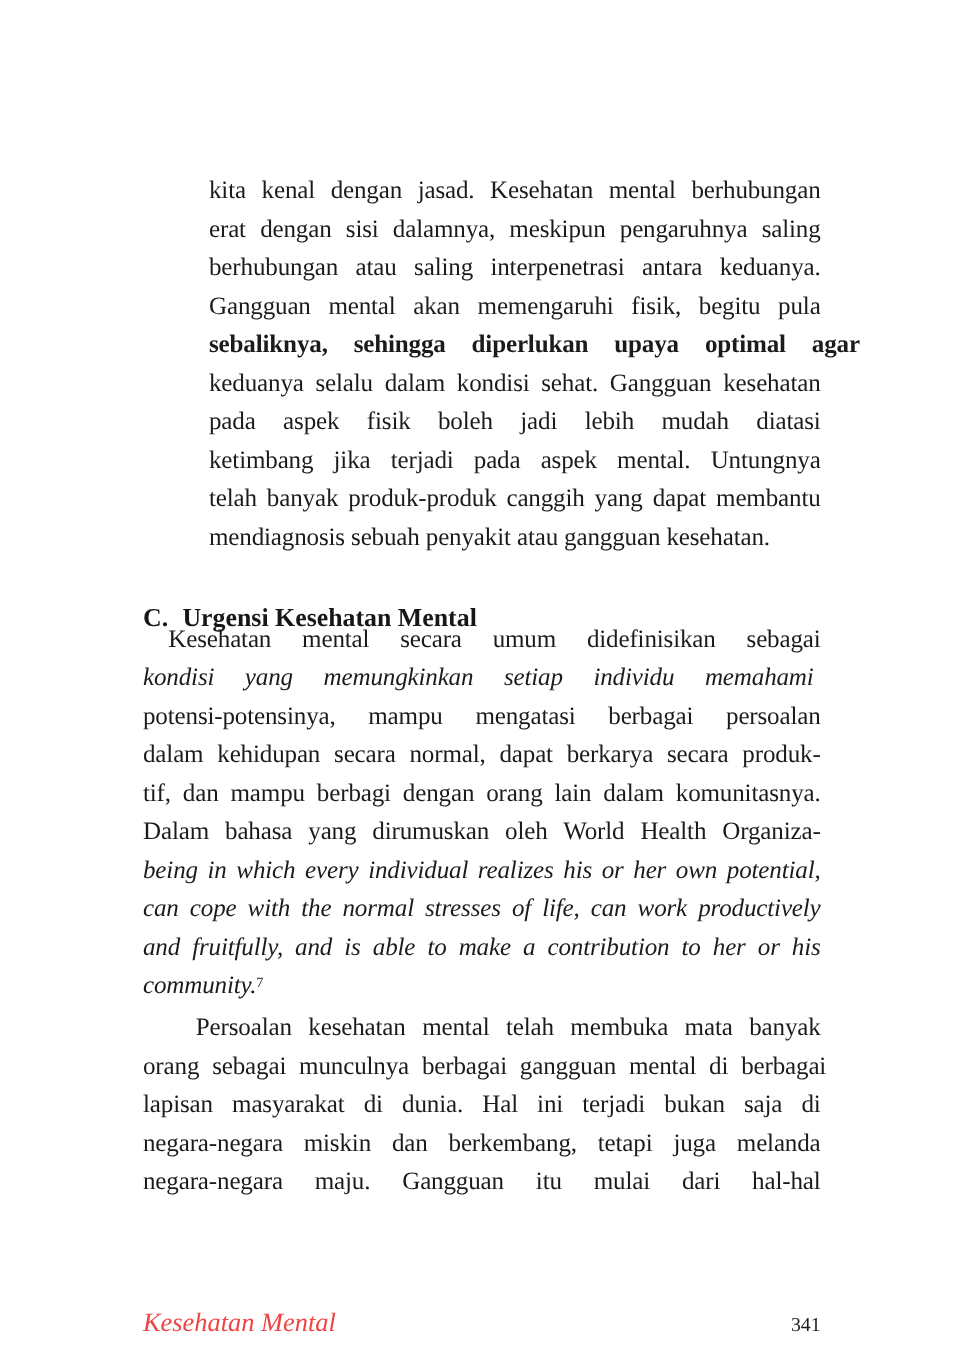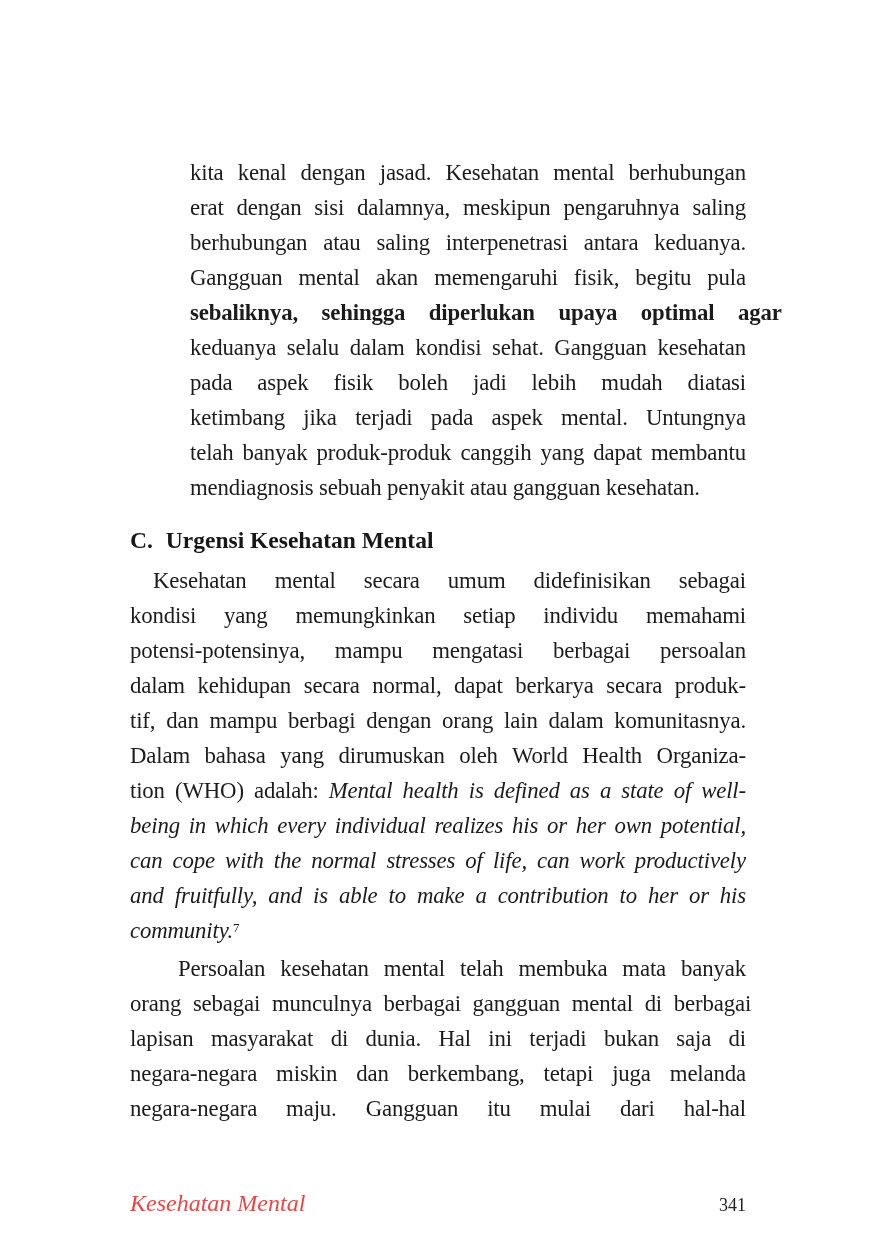--- a/index.html
+++ b/index.html
@@ -39,21 +39,21 @@
   sup.fn {
     font-size: 13px;
     vertical-align: baseline;
     position: relative;
     top: -0.48em;
     letter-spacing: 0;
   }
   .heading {
     position: absolute;
     left: 130px;
-    top: 505px;
+    top: 527px;
     font-size: 23.5px;
     font-weight: bold;
     color: #171717;
     white-space: nowrap;
   }
   .heading .hlabel { margin-right: 13px; }
   .footer {
     position: absolute;
     left: 130px;
     top: 1168px;
@@ -90,26 +90,25 @@
       <div class="line"><span><span>mendiagnosis sebuah penyakit atau gangguan kesehatan.</span></span></div>
     </div>
 
   <div class="heading">
     <span class="hlabel">C.</span><span class="htitle">Urgensi Kesehatan Mental</span>
   </div>
 
   <div class="body-text">
     <div class="para">
         <div class="line" style="padding-left: 23px; word-spacing: 22.4875px;"><span><span>Kesehatan mental secara umum didefinisikan sebagai</span></span></div>
-        <div class="line" style="word-spacing: 22.2563px;"><span><span>kondisi yang memungkinkan setiap individu memahami</span></span></div>
+        <div class="line" style="word-spacing: 22.2563px; font-style: italic;"><span><span>kondisi yang memungkinkan setiap individu memahami</span></span></div>
         <div class="line" style="word-spacing: 24.1914px;"><span><span>potensi-potensinya, mampu mengatasi berbagai persoalan</span></span></div>
         <div class="line" style="word-spacing: 7.00223px;"><span><span>dalam kehidupan secara normal, dapat berkarya secara produk-</span></span></div>
         <div class="line" style="word-spacing: 5.32031px;"><span><span>tif, dan mampu berbagi dengan orang lain dalam komunitasnya.</span></span></div>
         <div class="line" style="word-spacing: 9.00223px;"><span><span>Dalam bahasa yang dirumuskan oleh World Health Organiza-</span></span></div>
-        <div class="line" style="word-spacing: 4.53835px;"><span><span>tion (WHO) adalah: </span><span class="it">Mental health is defined as a state of well-</span></span></div>
         <div class="line" style="word-spacing: 3.21875px;"><span><span class="it">being in which every individual realizes his or her own potential,</span></span></div>
         <div class="line" style="word-spacing: 4.54219px;"><span><span class="it">can cope with the normal stresses of life, can work productively</span></span></div>
         <div class="line" style="word-spacing: 5.43229px;"><span><span class="it">and fruitfully, and is able to make a contribution to her or his</span></span></div>
         <div class="line"><span><span class="it">community.</span><sup class="fn">7</sup></span></div>
       </div>
     <div class="para">
         <div class="line" style="padding-left: 48px; word-spacing: 9.45573px;"><span><span>Persoalan kesehatan mental telah membuka mata banyak</span></span></div>
         <div class="line" style="word-spacing: 6.1808px;"><span><span>orang sebagai munculnya berbagai gangguan mental di berbagai</span></span></div>
         <div class="line" style="word-spacing: 11.8733px;"><span><span>lapisan masyarakat di dunia. Hal ini terjadi bukan saja di</span></span></div>
         <div class="line" style="word-spacing: 13.4427px;"><span><span>negara-negara miskin dan berkembang, tetapi juga melanda</span></span></div>

